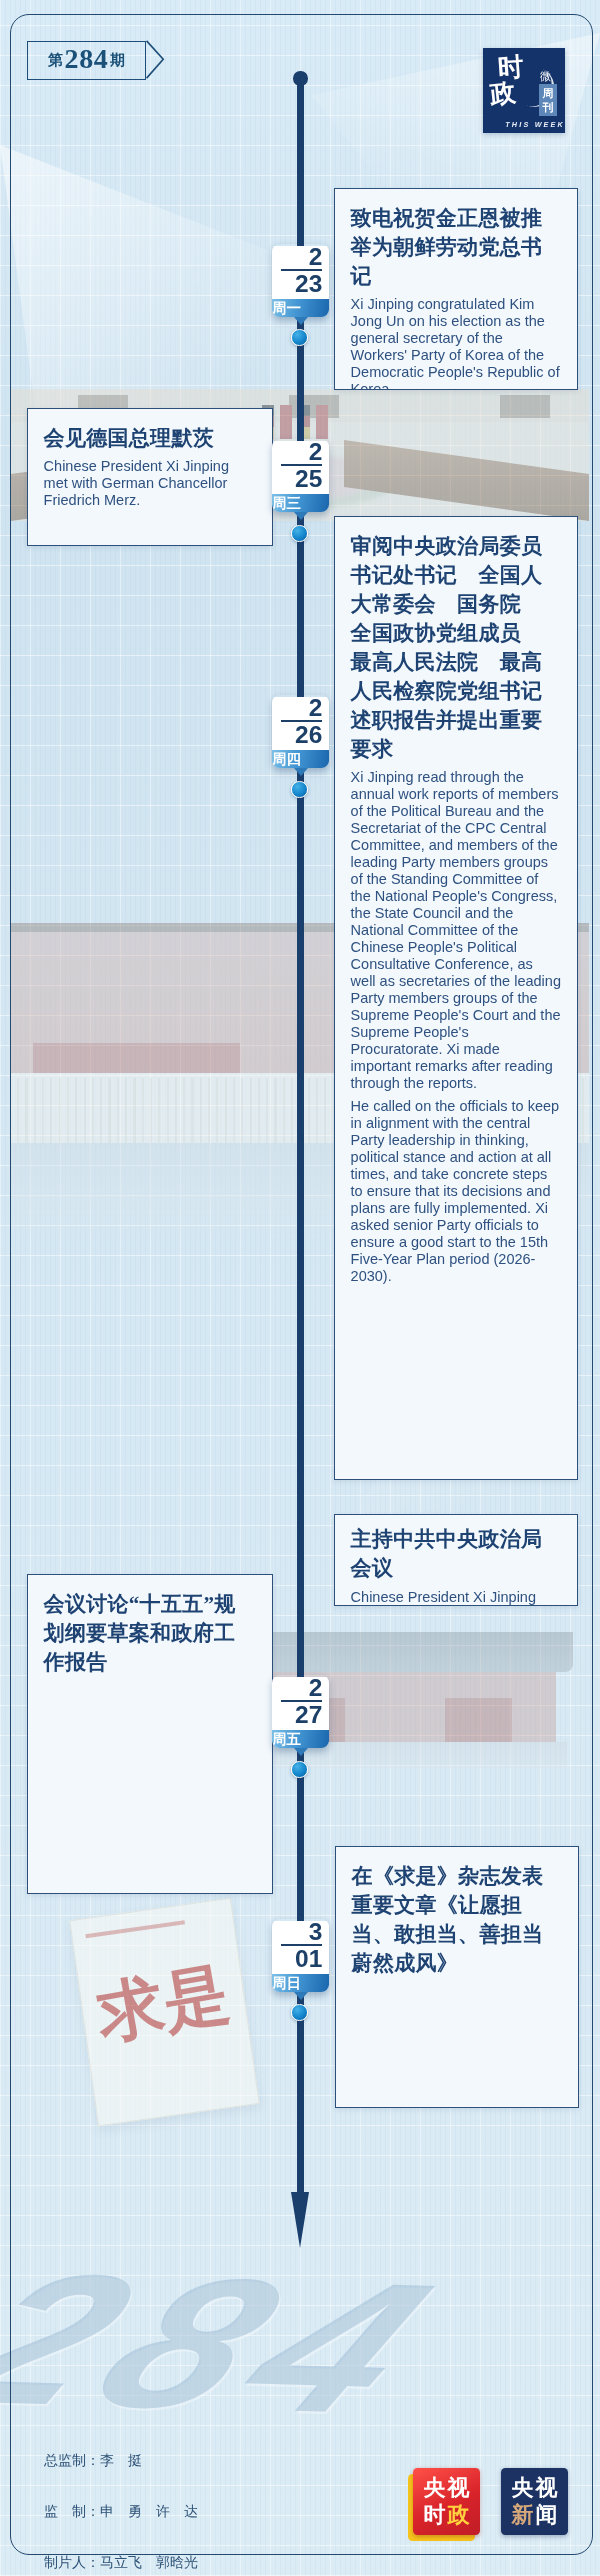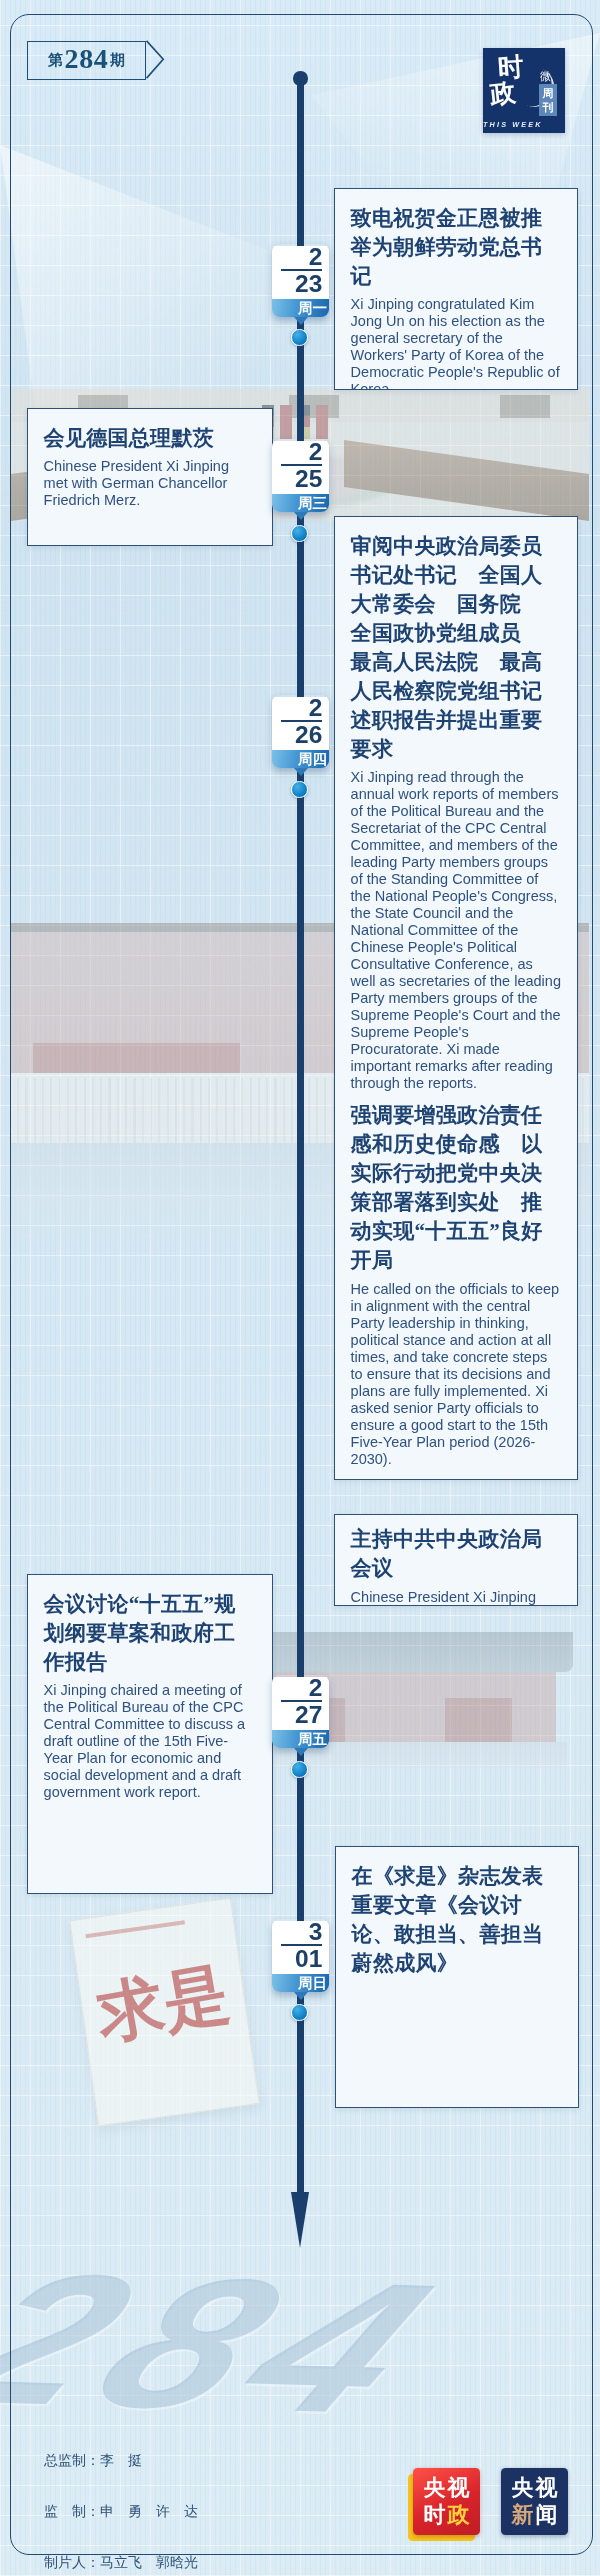--- a/index.html
+++ b/index.html
@@ -29,37 +29,37 @@
 
   
   .logo{position:absolute;left:483px;top:48px;width:82px;height:85px;background:#14336a;z-index:6;box-shadow:0 2.2px 5.6px rgba(20,50,95,.25);}
   .logo span{position:absolute;color:#fff;font-family:"Liberation Serif","DejaVu Serif",serif;font-weight:700;}
   .logo .l-shi{left:14.5px;top:2.2px;font-size:25.6px;transform:rotate(-4deg);}
   .logo .l-zheng{left:6.7px;top:28px;font-size:25.6px;transform:rotate(-6deg);}
   .logo .l-swash{position:absolute;left:32px;top:19px;width:36px;height:40px;border-right:3.9px solid #f2f6fb;border-radius:50%;transform:rotate(24deg);opacity:.9;}
   .logo .l-wei{left:57px;top:21px;font-size:11px;font-weight:400;}
   .logo .l-zk{position:absolute;left:56px;top:36px;width:18px;height:32px;background:#5d87b8;display:flex;flex-direction:column;align-items:center;justify-content:center;gap:1.1px;}
   .logo .l-zk b{color:#fff;font-size:11px;font-family:"Liberation Serif","DejaVu Serif",serif;font-weight:700;line-height:1.1;}
-  .logo .l-en{position:absolute;left:0;bottom:4.4px;width:100%;text-align:left;color:#e9eff7;font-size:7.2px;font-style:italic;letter-spacing:2.2px;font-weight:700;}
+  .logo .l-en{position:absolute;left:0;bottom:4.4px;width:100%;text-align:right;color:#e9eff7;font-size:7.2px;font-style:italic;letter-spacing:2.2px;font-weight:700;}
 
   
   .tl-topdot{position:absolute;left:293px;top:71px;width:14.5px;height:14.5px;border-radius:50%;background:#1b3f6d;z-index:3;}
   .tl-bar{position:absolute;left:297px;top:85px;width:6.7px;height:2108px;background:#1b3f6d;z-index:3;}
   .tl-arrow{position:absolute;left:291px;top:2192px;width:0;height:0;border-left:9.5px solid transparent;border-right:9.5px solid transparent;border-top:56px solid #1b3f6d;z-index:3;}
   .tl-node{position:absolute;left:291px;width:14.5px;height:14.5px;border-radius:50%;border:1.7px solid #fff;z-index:5;
     background:radial-gradient(circle at 35% 30%,#45b1e8,#1586cc 55%,#0b5da1);box-shadow:0 1.1px 3.3px rgba(20,60,110,.35);}
 
   
   .marker{position:absolute;left:272px;width:57px;z-index:5;}
   .bubble{border-radius:7.8px;overflow:hidden;box-shadow:0 3.3px 7.8px rgba(27,62,107,.30);}
   .date-box{background:#fff;height:53px;text-align:right;padding-right:6.7px;box-sizing:border-box;color:#1d4068;}
   .date-top{font-size:24.5px;font-weight:700;line-height:22px;margin-top:2.2px;}
   .date-div{height:1.7px;background:#1d4068;width:41px;margin:1.1px 0 1.1px auto;}
   .date-bottom{font-size:24.5px;font-weight:700;line-height:23.4px;}
-  .weekday{height:18px;line-height:18px;text-align:right;padding-right:2px;color:#fff;font-size:14.5px;font-weight:700;
+  .weekday{height:18px;line-height:18px;text-align:left;padding-right:19px;color:#fff;font-size:14.5px;font-weight:700;
     background:linear-gradient(100deg,#7cc0e8 0%,#4295d2 45%,#1a66ad 100%);}
   .pointer{width:0;height:0;margin:-0.6px auto 0;border-left:7.2px solid transparent;border-right:7.2px solid transparent;border-top:8.3px solid #2e7ab8;}
 
   
   .card{position:absolute;background:#f3f8fc;border:1.1px solid #2d507b;box-sizing:border-box;padding:14.5px 15.6px;z-index:4;overflow:hidden;box-shadow:0 1.7px 5.6px rgba(40,70,110,.12);}
   .card .zh{font-family:"Liberation Serif","DejaVu Serif",serif;font-size:21px;line-height:29px;font-weight:700;color:#1e4372;letter-spacing:0.3px;}
   .card .en{font-size:14.5px;line-height:17px;color:#2e5180;margin-top:5.6px;}
   .card .zh + .zh{margin-top:6px;}
   .card .zh.mt{margin-top:9px;}
   .c1{left:334px;top:188px;width:244px;height:202px;}
@@ -200,36 +200,34 @@
   </div>
 
   <div class="card c2">
     <div class="zh">会见德国总理默茨</div>
     <div class="en">Chinese President Xi Jinping met with German Chancellor Friedrich Merz.</div>
   </div>
 
   <div class="card c3">
     <div class="zh">审阅中央政治局委员书记处书记　全国人大常委会　国务院　全国政协党组成员　最高人民法院　最高人民检察院党组书记述职报告并提出重要要求</div>
     <div class="en">Xi Jinping read through the annual work reports of members of the Political Bureau and the Secretariat of the CPC Central Committee, and members of the leading Party members groups of the Standing Committee of the National People's Congress, the State Council and the National Committee of the Chinese People's Political Consultative Conference, as well as secretaries of the leading Party members groups of the Supreme People's Court and the Supreme People's Procuratorate. Xi made important remarks after reading through the reports.</div>
-    <div class="zh mt">强调要增强政治责任感和历史使命感　以实际行动把党中央决策部署落到实处　推动实现“十五五”良好开局</div>
     <div class="en">He called on the officials to keep in alignment with the central Party leadership in thinking, political stance and action at all times, and take concrete steps to ensure that its decisions and plans are fully implemented. Xi asked senior Party officials to ensure a good start to the 15th Five-Year Plan period (2026-2030).</div>
   </div>
 
   <div class="card c4">
     <div class="zh">主持中共中央政治局会议</div>
     <div class="en">Chinese President Xi Jinping signed Presidential Order No. 69.</div>
   </div>
 
   <div class="card c5">
     <div class="zh">会议讨论“十五五”规划纲要草案和政府工作报告</div>
-    <div class="en">Xi Jinping chaired a meeting of the Political Bureau of the CPC Central Committee to discuss a draft outline of the 15th Five-Year Plan for economic and social development and a draft government work report.</div>
   </div>
 
   <div class="card c6">
-    <div class="zh">在《求是》杂志发表重要文章《会议讨论、敢担当、善担当蔚然成风》</div>
+    <div class="zh">在《求是》杂志发表重要文章《让愿担当、敢担当、善担当蔚然成风》</div>
   </div>
 
   <div class="marker" style="top:244px">
     <div class="bubble">
       <div class="date-box">
         <div class="date-top">2</div>
         <div class="date-div"></div>
         <div class="date-bottom">23</div>
       </div>
       <div class="weekday">周一</div>

